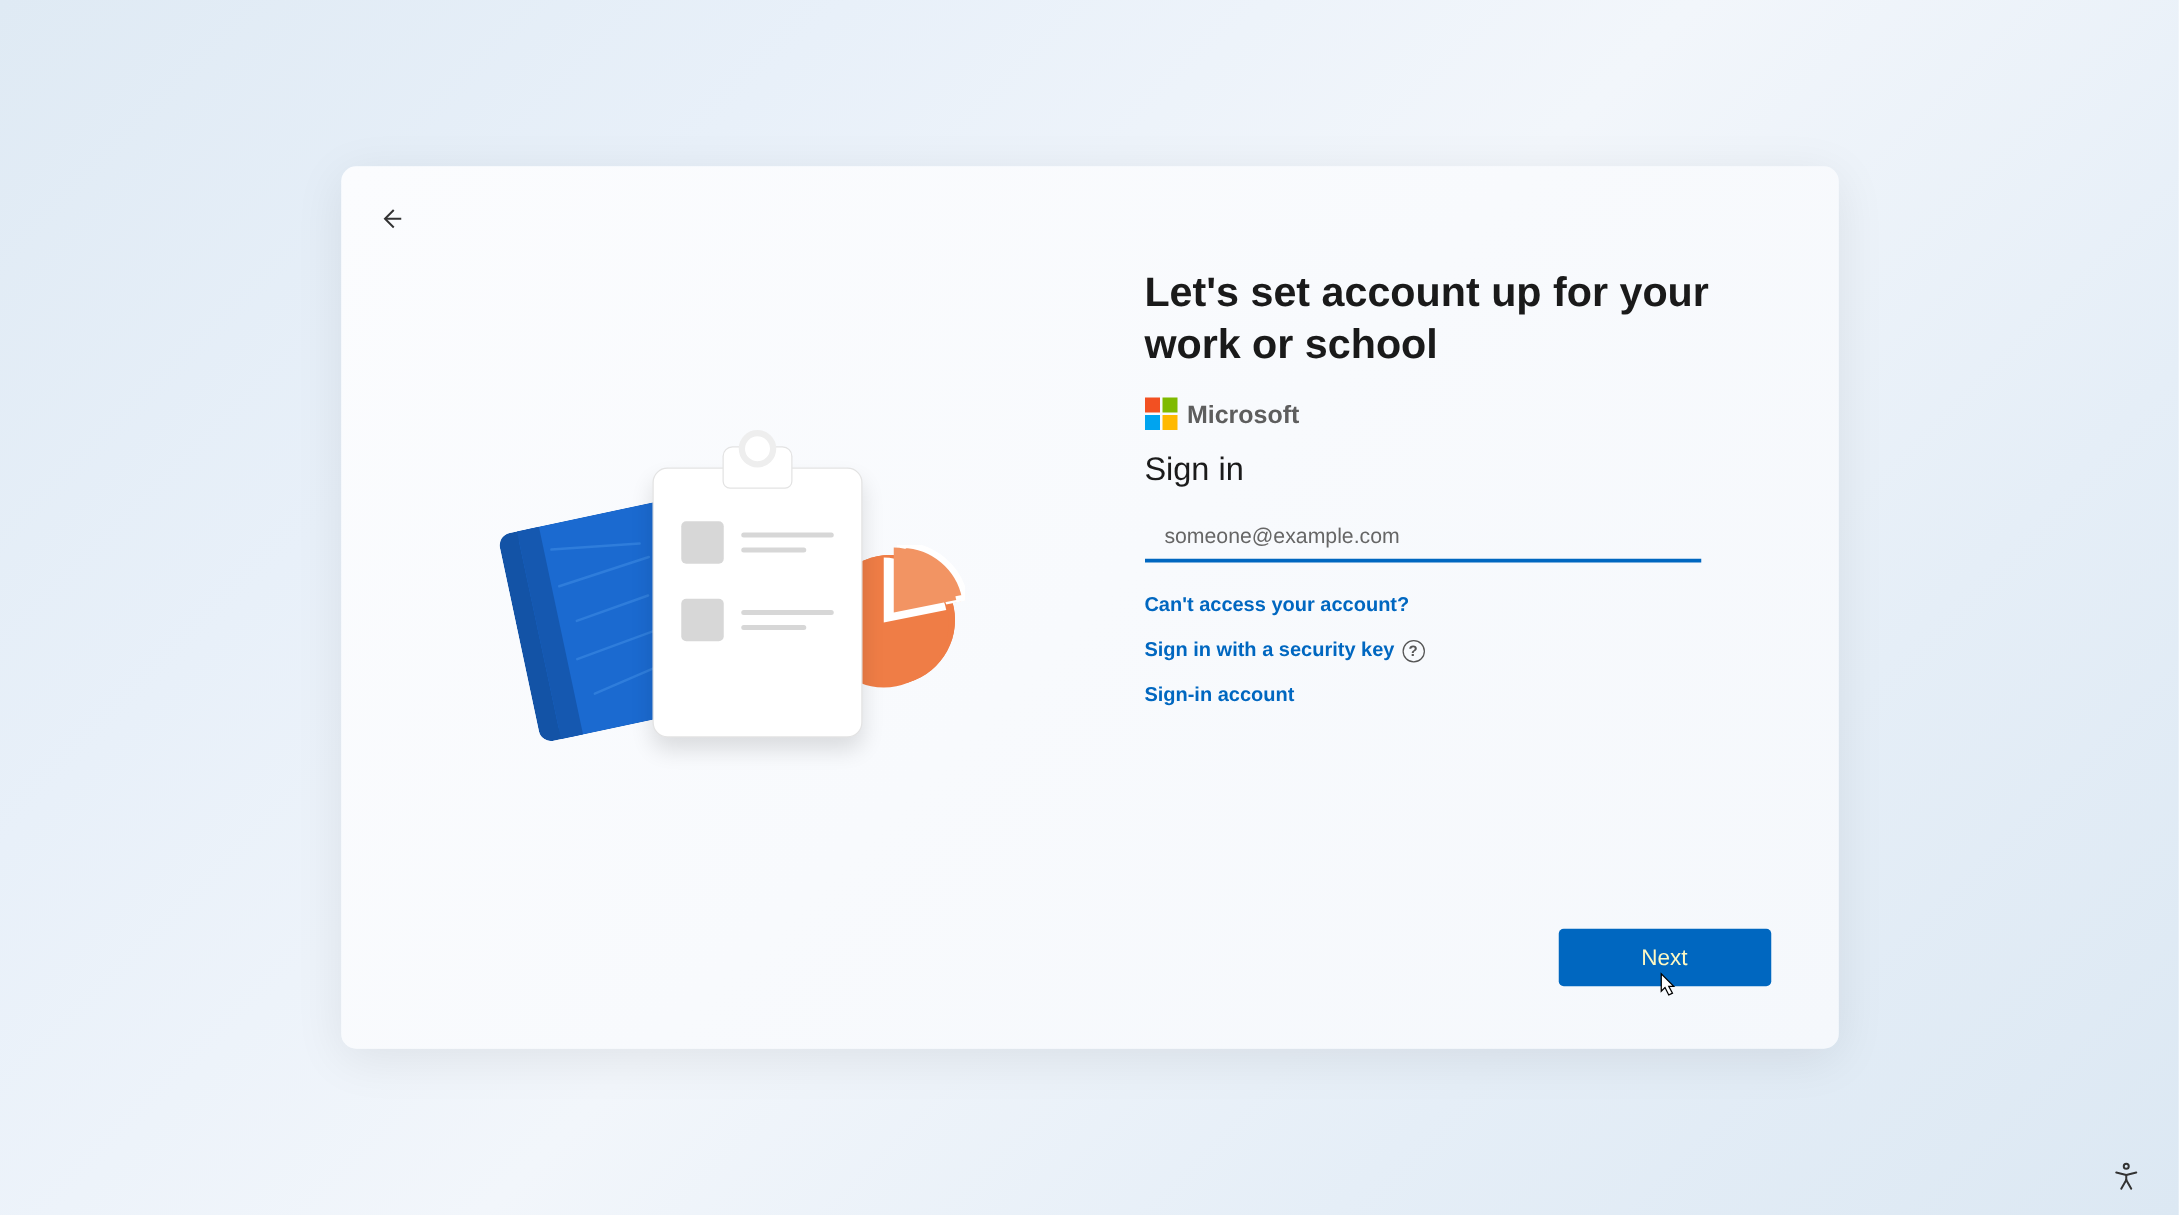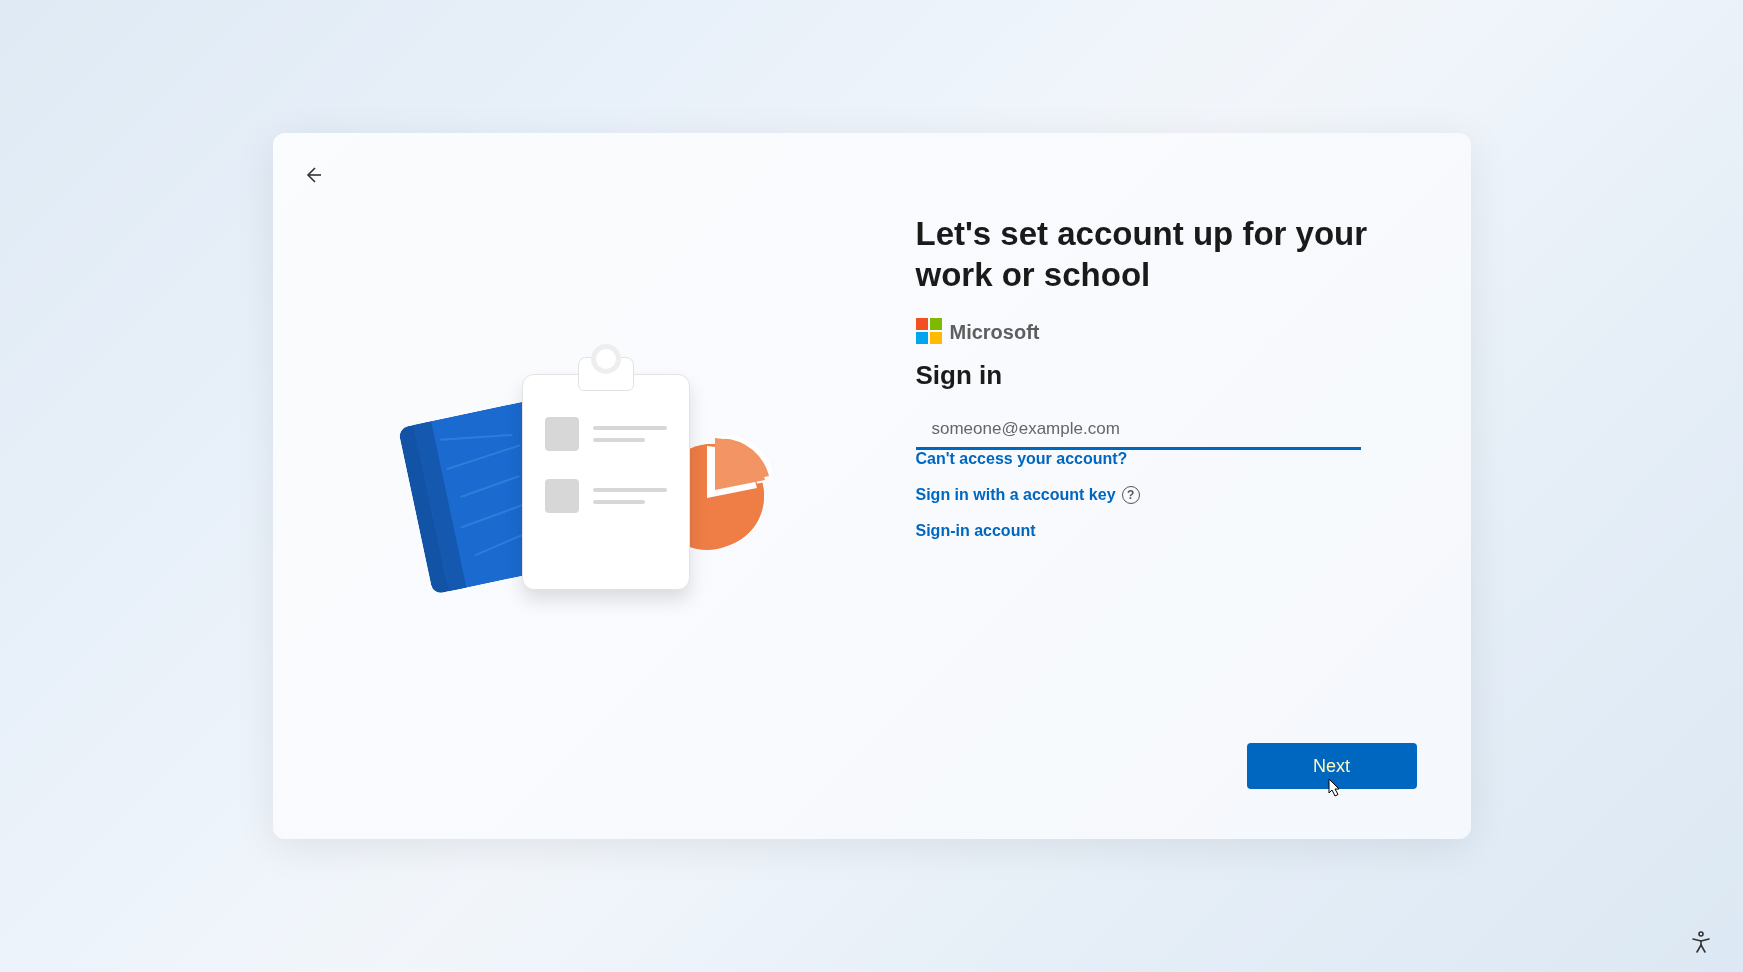--- a/index.html
+++ b/index.html
@@ -91,35 +91,36 @@
     .ms-logo-grid .sq { width: 100%; height: 100%; }
 
     .ms-brand-text {
       font-size: 20px;
       font-weight: 600;
       color: #5e5e5e;
     }
 
     .signin-heading {
       font-size: 26px;
-      font-weight: 700;
+      font-weight: 400;
       color: #1b1b1b;
       margin-bottom: 18px;
     }
 
     .email-input {
       width: 445px;
       max-width: 100%;
       border: none;
       border-bottom: 3px solid #0067c0;
       background: transparent;
       padding: 10px 16px 8px 16px;
       font-size: 17px;
       color: #333;
       outline: none;
+      margin-bottom: 26px;
     }
     .email-input::placeholder { color: #666; }
 
     .link {
       display: inline-flex;
       align-items: center;
       gap: 6px;
       color: #0067c0;
       font-size: 16px;
       font-weight: 600;
@@ -332,21 +333,21 @@
 
     <h2 class="signin-heading">Sign in</h2>
 
     <input type="text" class="email-input" placeholder="someone@example.com" style="">
 
     <div>
       <span class="link">Can't access your account?</span>
     </div>
     <div>
       <span class="link">
-        <span>Sign in with a account key</span>
+        <span>Sign in with a security key</span>
         <span class="help-circle">?</span>
       </span>
     </div>
     <div>
       <span class="link">Sign-in account</span>
     </div>
 
     <button class="next-button">Next</button>
 
     <svg class="cursor" width="20" height="24" viewBox="0 0 20 24">

